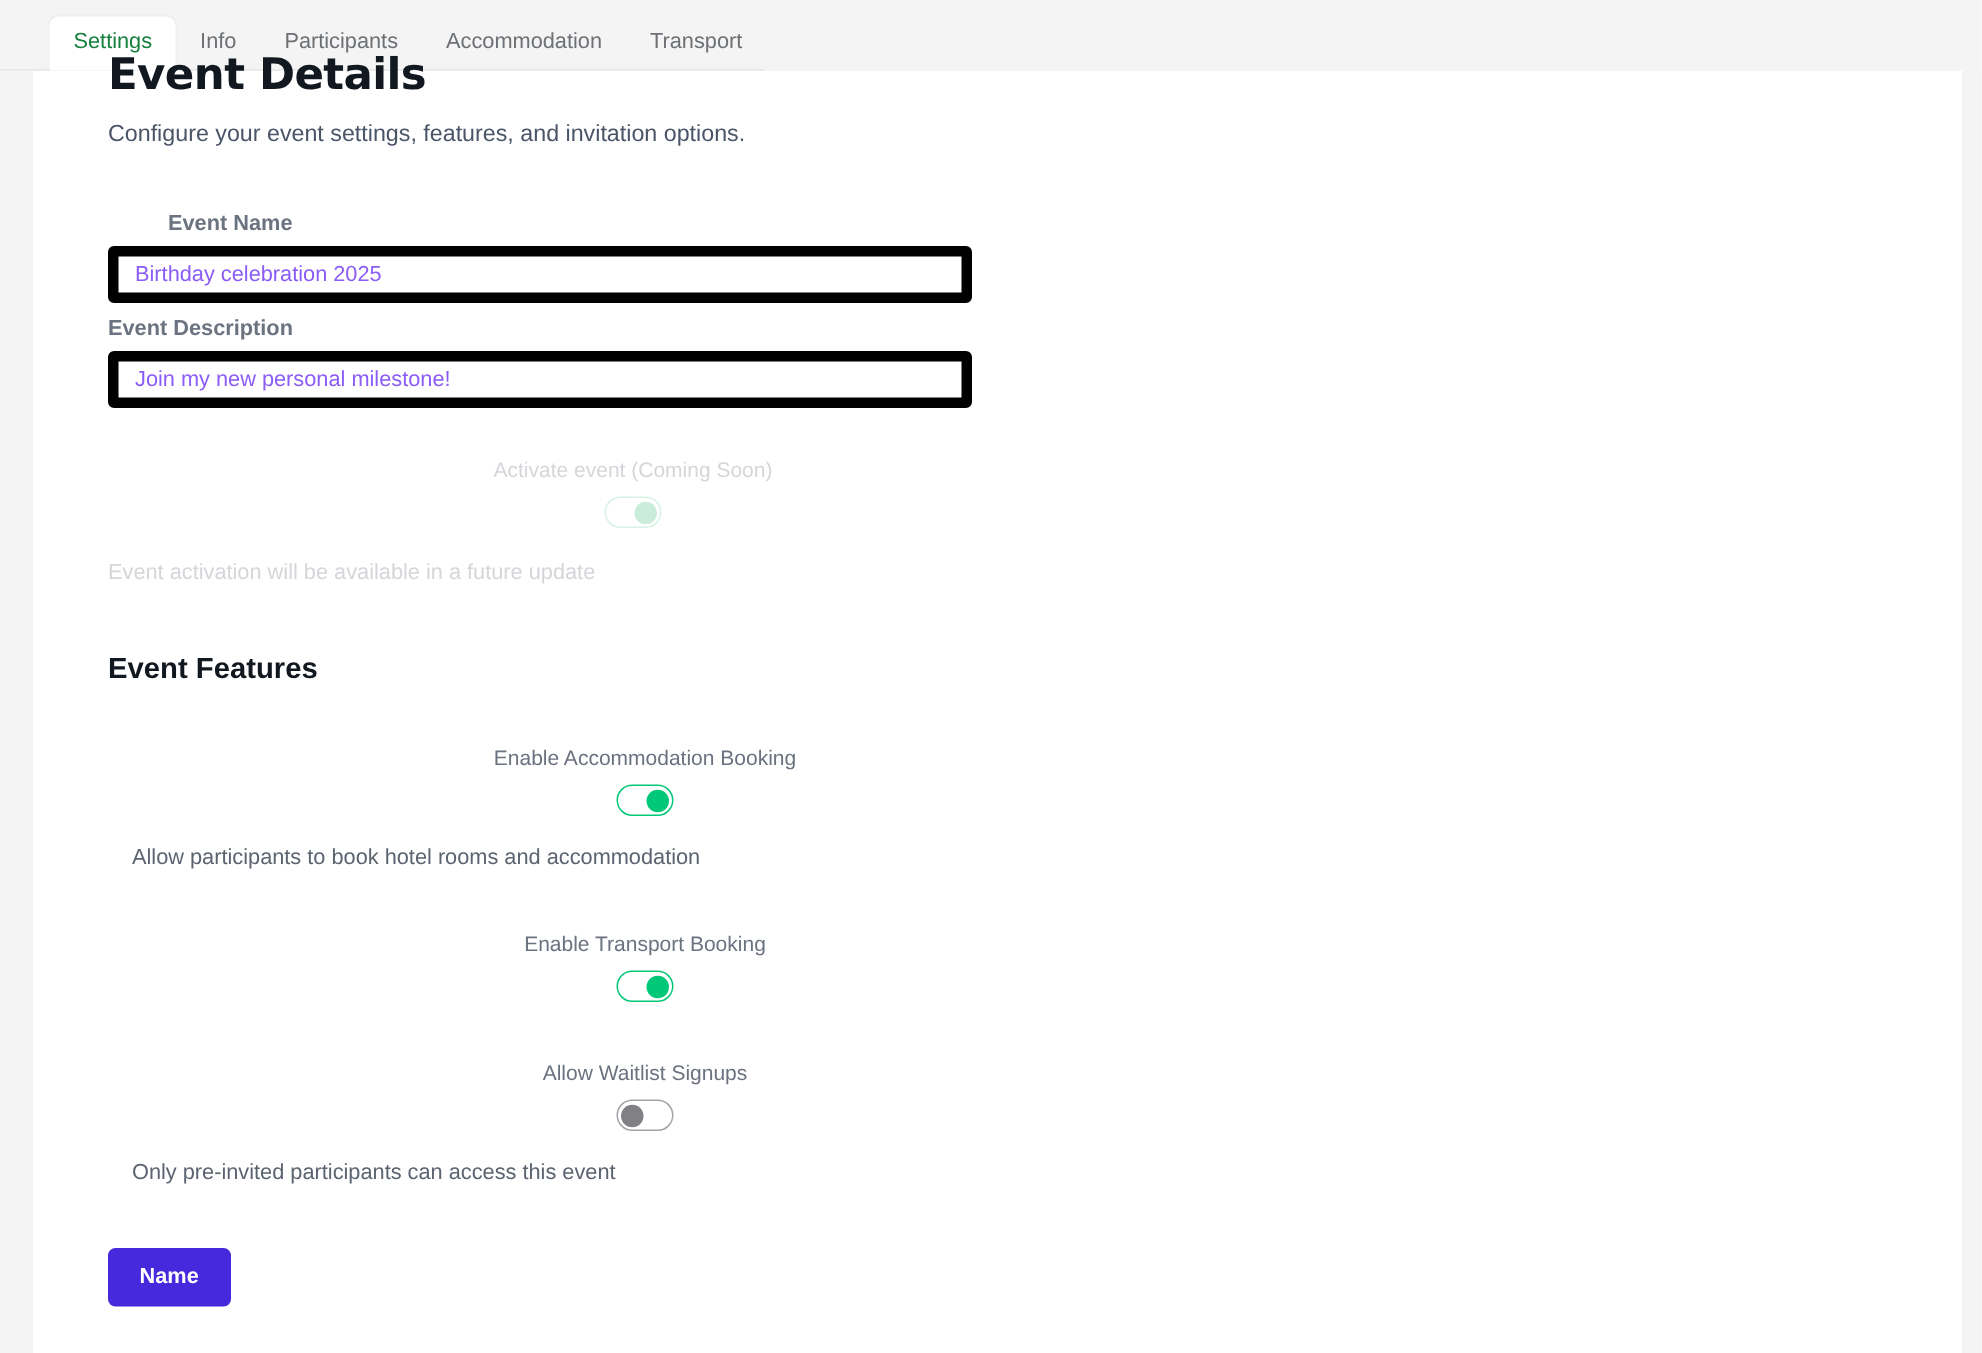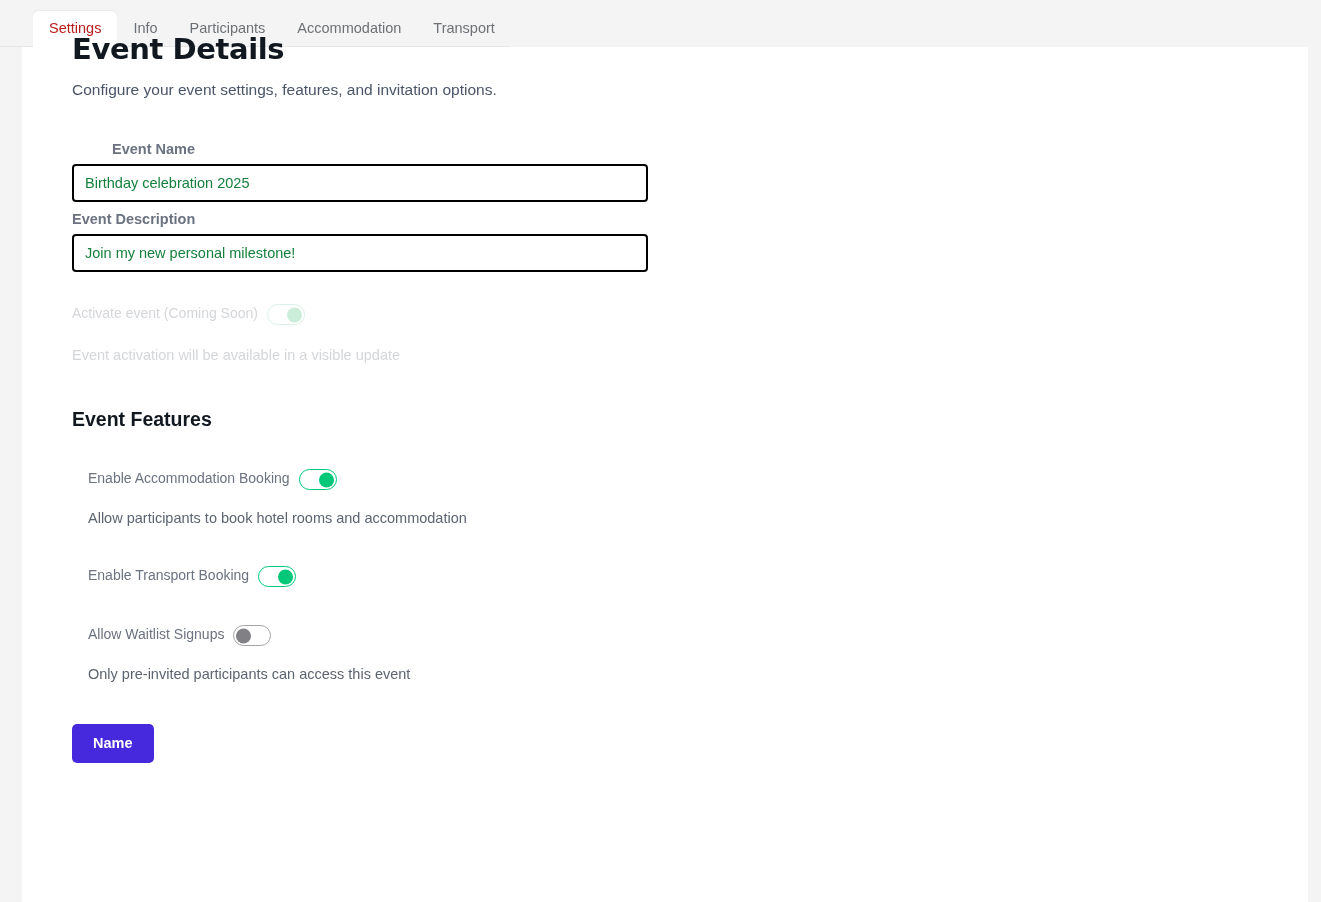--- a/index.html
+++ b/index.html
@@ -66,21 +66,21 @@
     padding: 9px 16px 10px 16px;
     line-height: 17px;
     border-radius: 6px 6px 0 0;
     white-space: nowrap;
     cursor: pointer;
     background: transparent;
     user-select: none;
   }
   .tab.active {
     background: #ffffff;
-    color: #b91c1c;
+    color: #15803d;
     box-shadow: 0 -1px 2px rgba(0,0,0,0.04);
   }
 
   
   .content {
     position: absolute;
     left: 72px;   
     top: 32px;    
     width: 700px;
   }
@@ -108,34 +108,36 @@
     line-height: 18px;
   }
   .field-label.name { margin-top: 40px; margin-left: 40px; }
   .field-label.desc { margin-top: 8px; }
 
   .text-input {
     display: block;
     margin-top: 6px;
     width: 576px;
     height: 38px;
-    border: 2px solid #000000;
+    border: 7px solid #000000;
     border-radius: 4px;
     background: #ffffff;
     font-family: "Liberation Sans", sans-serif;
     font-size: 14.5px;
-    color: #15803d;
+    color: #8b5cf6;
     padding: 0 11px;
     outline: none;
   }
 
   
   .toggle-row {
     display: flex;
+    align-items: center;
     gap: 9px;
+    flex-direction: column;
   }
   .toggle-label {
     font-size: 14px;
     color: #6b7280;
     line-height: 18px;
   }
   .toggle {
     position: relative;
     display: inline-block;
     width: 38px;
@@ -258,21 +260,21 @@
     <input class="text-input" type="text" value="Join my new personal milestone!" placeholder="Event Description" style="">
 
     
     <div class="activate-block">
       <div class="toggle-row muted">
         <span class="toggle-label">Activate event (Coming Soon)</span>
         <span class="toggle disabled">
           <span class="knob"></span>
         </span>
       </div>
-      <div class="helper muted">Event activation will be available in a visible update</div>
+      <div class="helper muted">Event activation will be available in a future update</div>
     </div>
 
     
     <h2 class="section-title">Event Features</h2>
 
     <div class="feature">
       <div class="toggle-row">
         <span class="toggle-label">Enable Accommodation Booking</span>
         <span class="toggle on">
           <span class="knob"></span>

